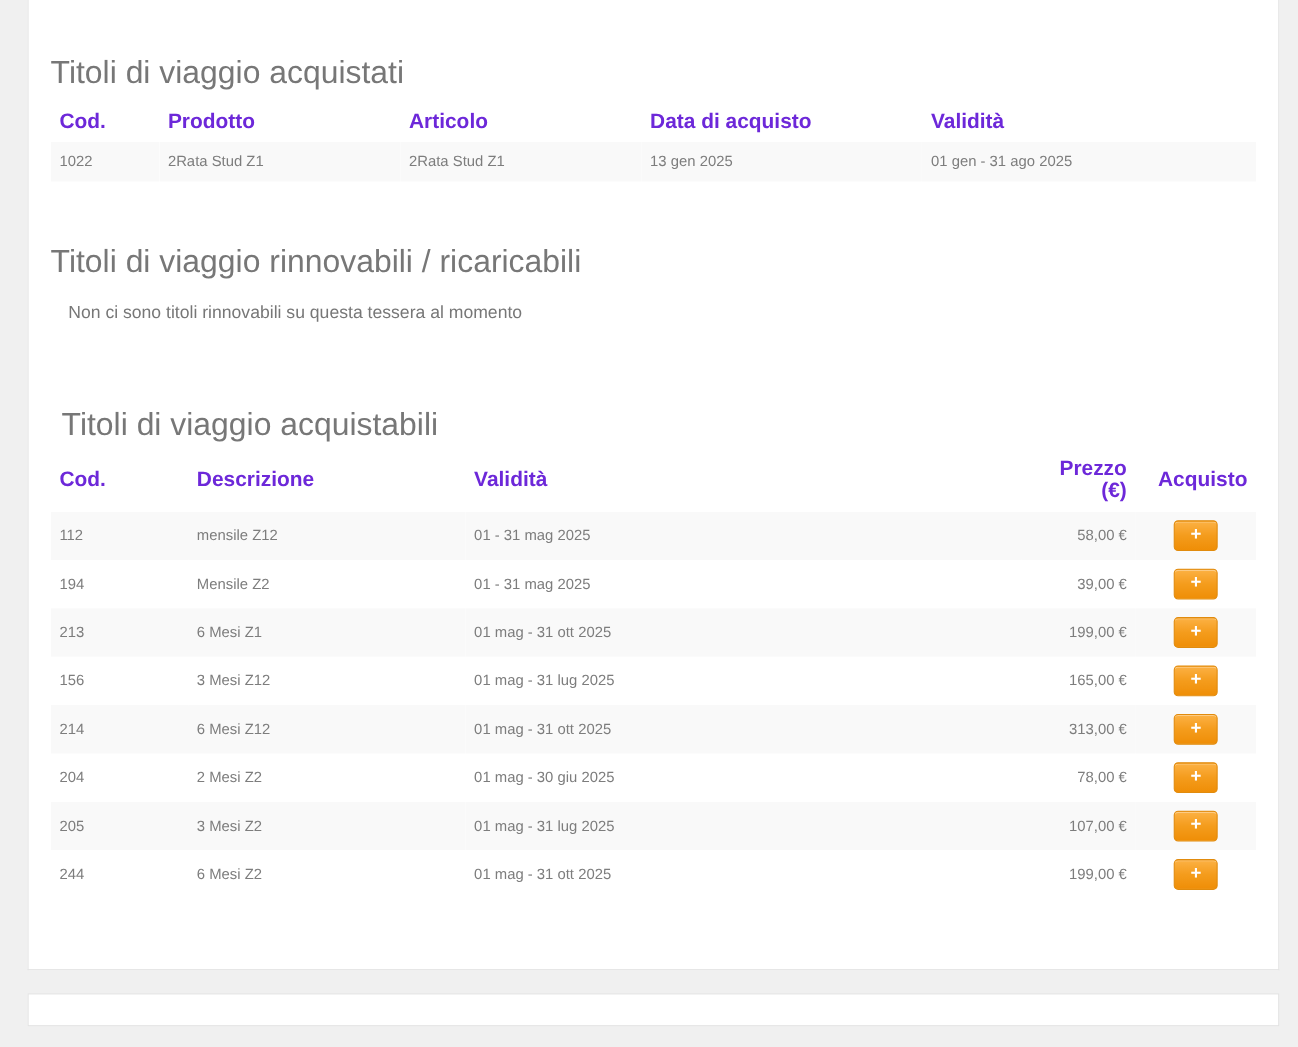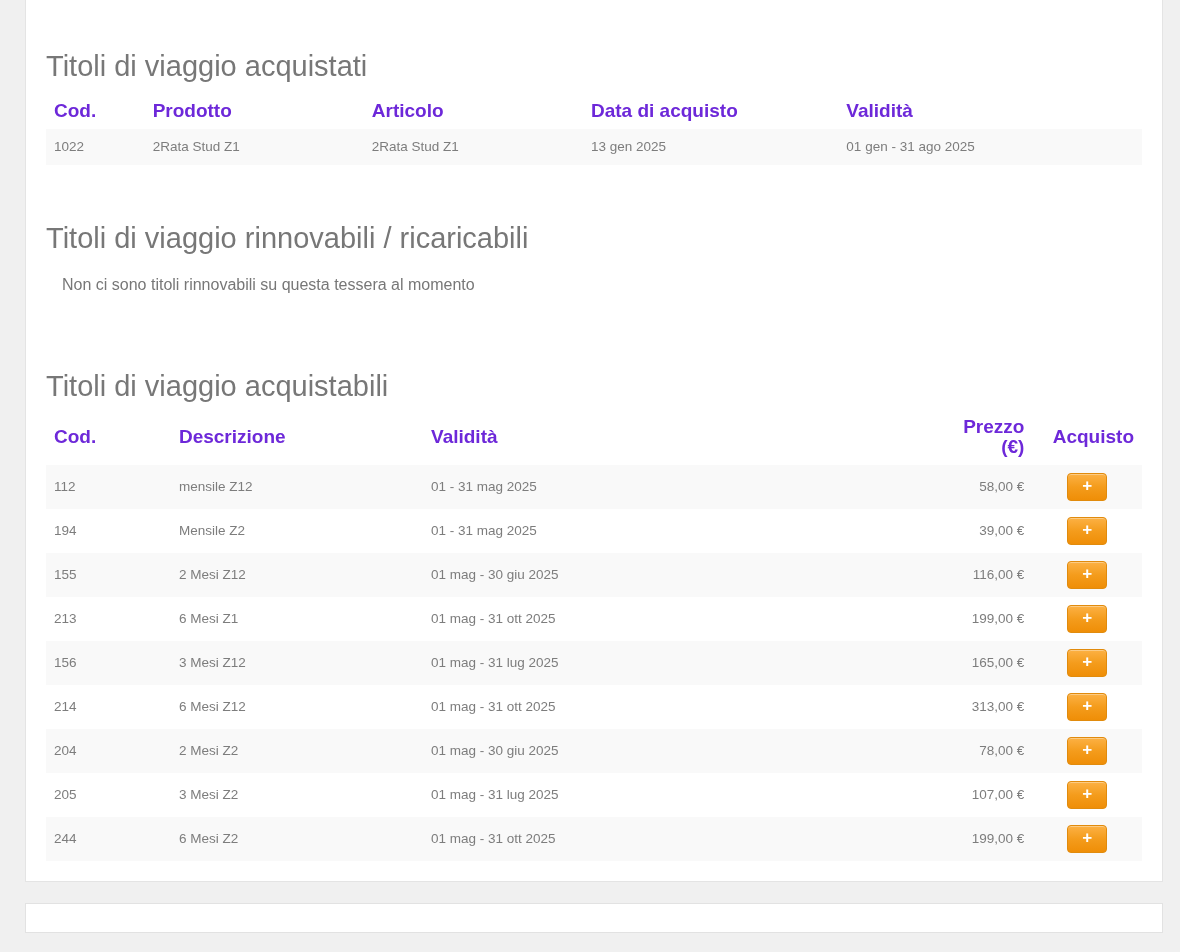--- a/index.html
+++ b/index.html
@@ -21,21 +21,21 @@
   }
   .section-title {
     font-size: 29px;
     font-weight: 400;
     color: #777777;
     margin: 0;
     line-height: 26px;
   }
   #title-purchased   { margin: 55px 0 14px 0; }
   #title-renewable   { margin: 60px 0 24px 0; }
-  #title-purchasable { margin: 78px 0 10px 0; }
+  #title-purchasable { margin: 78px 0 10px 10px; }
 
   table {
     width: 100%;
     border-collapse: collapse;
     table-layout: fixed;
   }
   th {
     text-align: left;
     font-size: 19px;
     font-weight: 700;
@@ -172,27 +172,20 @@
           <td class="buy-cell"><button class="buy-btn"><span>+</span></button></td>
         </tr>
         <tr>
           <td>194</td>
           <td>Mensile Z2</td>
           <td>01 - 31 mag 2025</td>
           <td class="right">39,00 €</td>
           <td class="buy-cell"><button class="buy-btn"><span>+</span></button></td>
         </tr>
         <tr>
-          <td>155</td>
-          <td>2 Mesi Z12</td>
-          <td>01 mag - 30 giu 2025</td>
-          <td class="right">116,00 €</td>
-          <td class="buy-cell"><button class="buy-btn"><span>+</span></button></td>
-        </tr>
-        <tr>
           <td>213</td>
           <td>6 Mesi Z1</td>
           <td>01 mag - 31 ott 2025</td>
           <td class="right">199,00 €</td>
           <td class="buy-cell"><button class="buy-btn"><span>+</span></button></td>
         </tr>
         <tr>
           <td>156</td>
           <td>3 Mesi Z12</td>
           <td>01 mag - 31 lug 2025</td>

